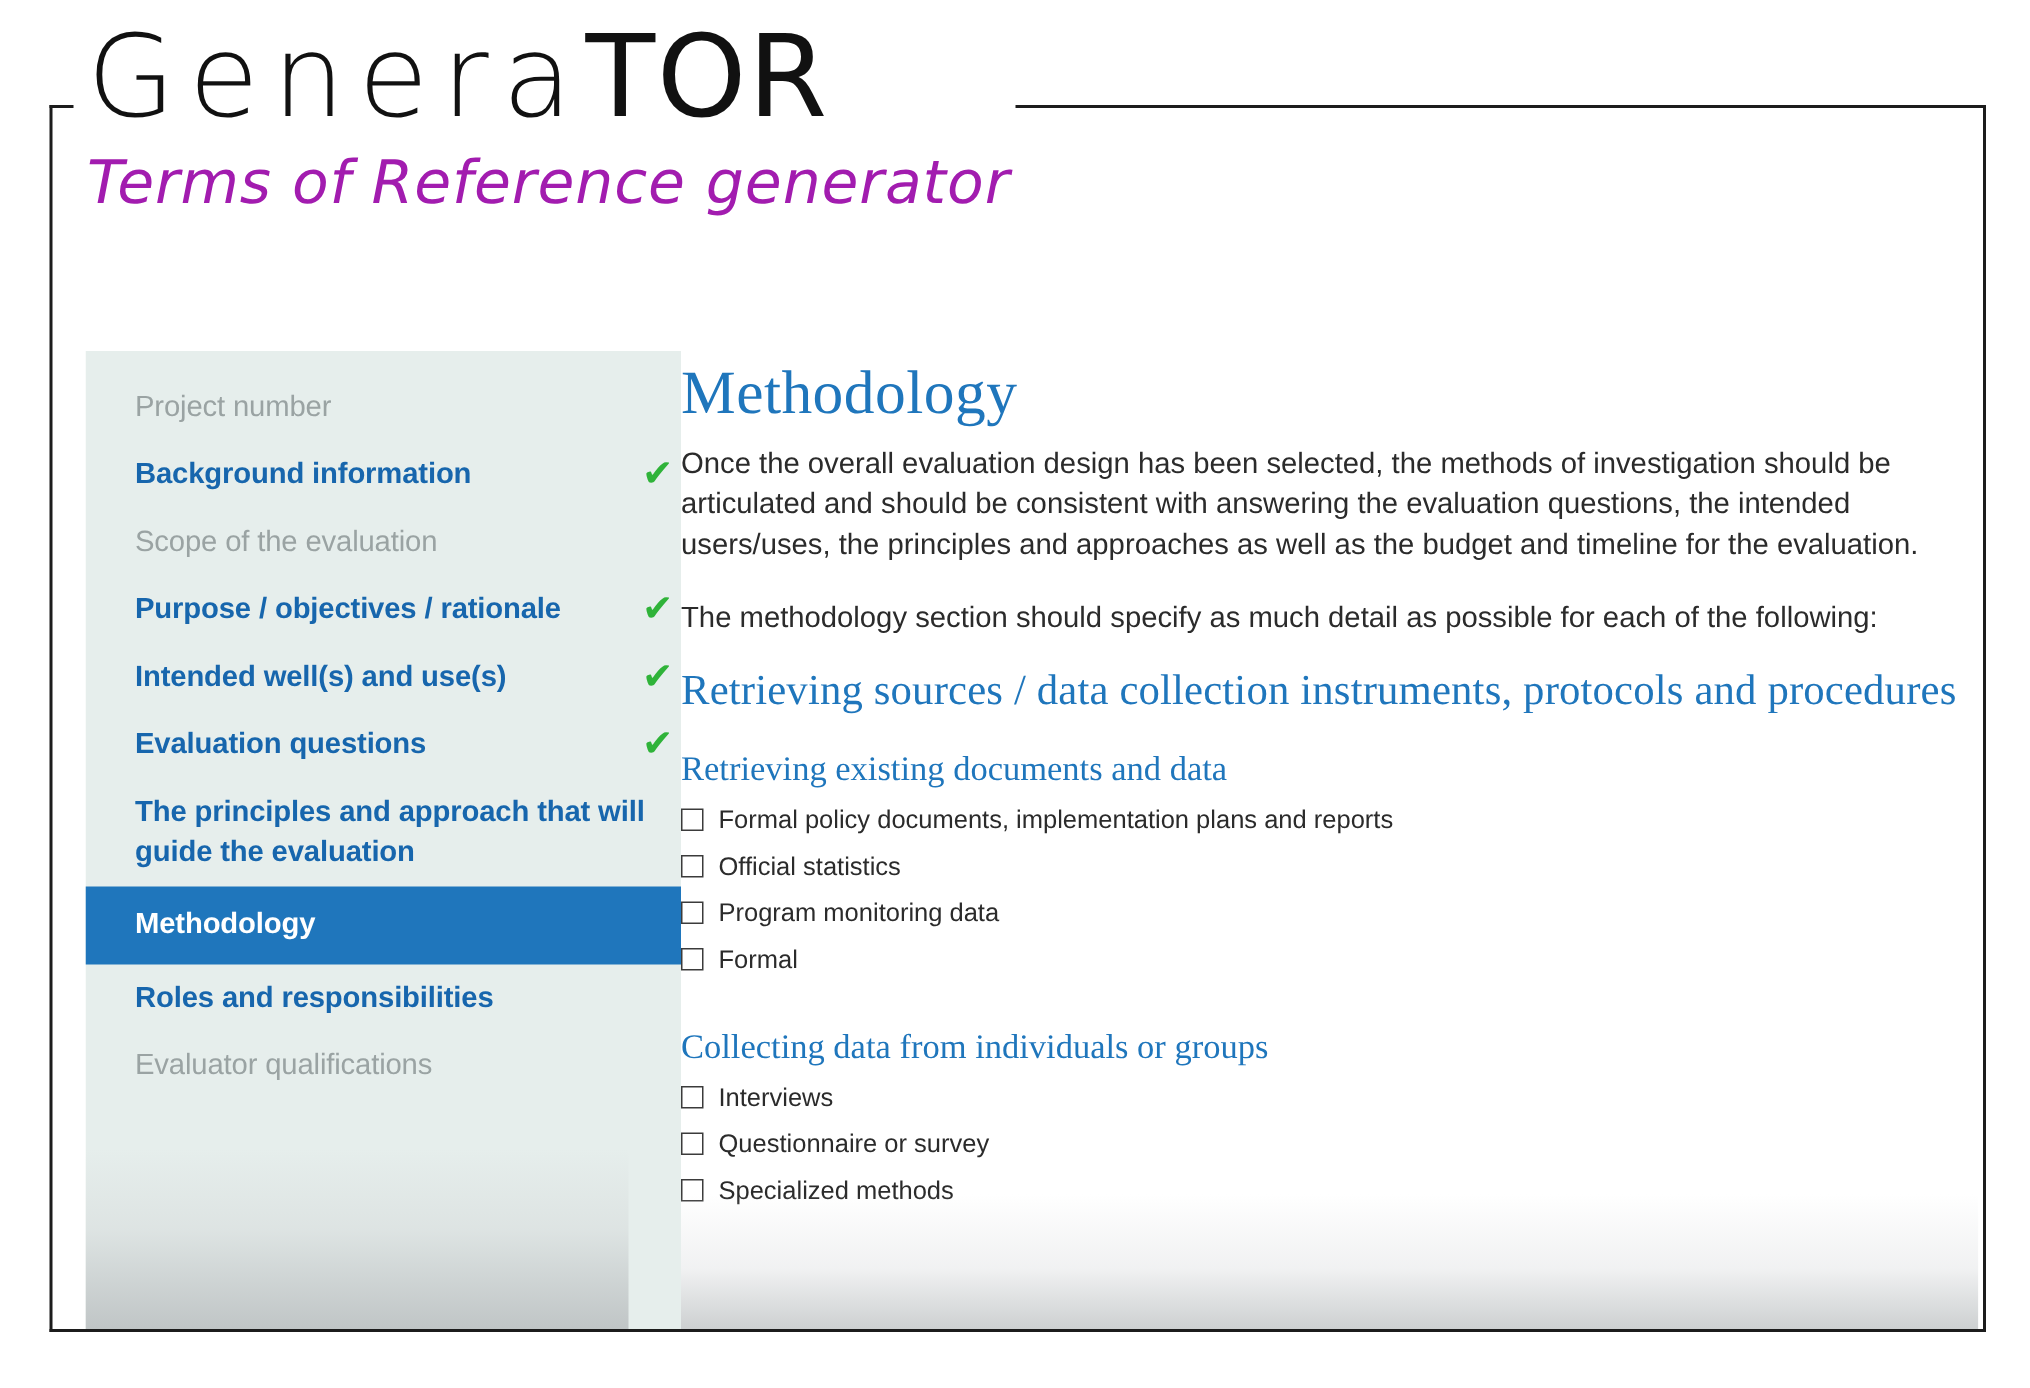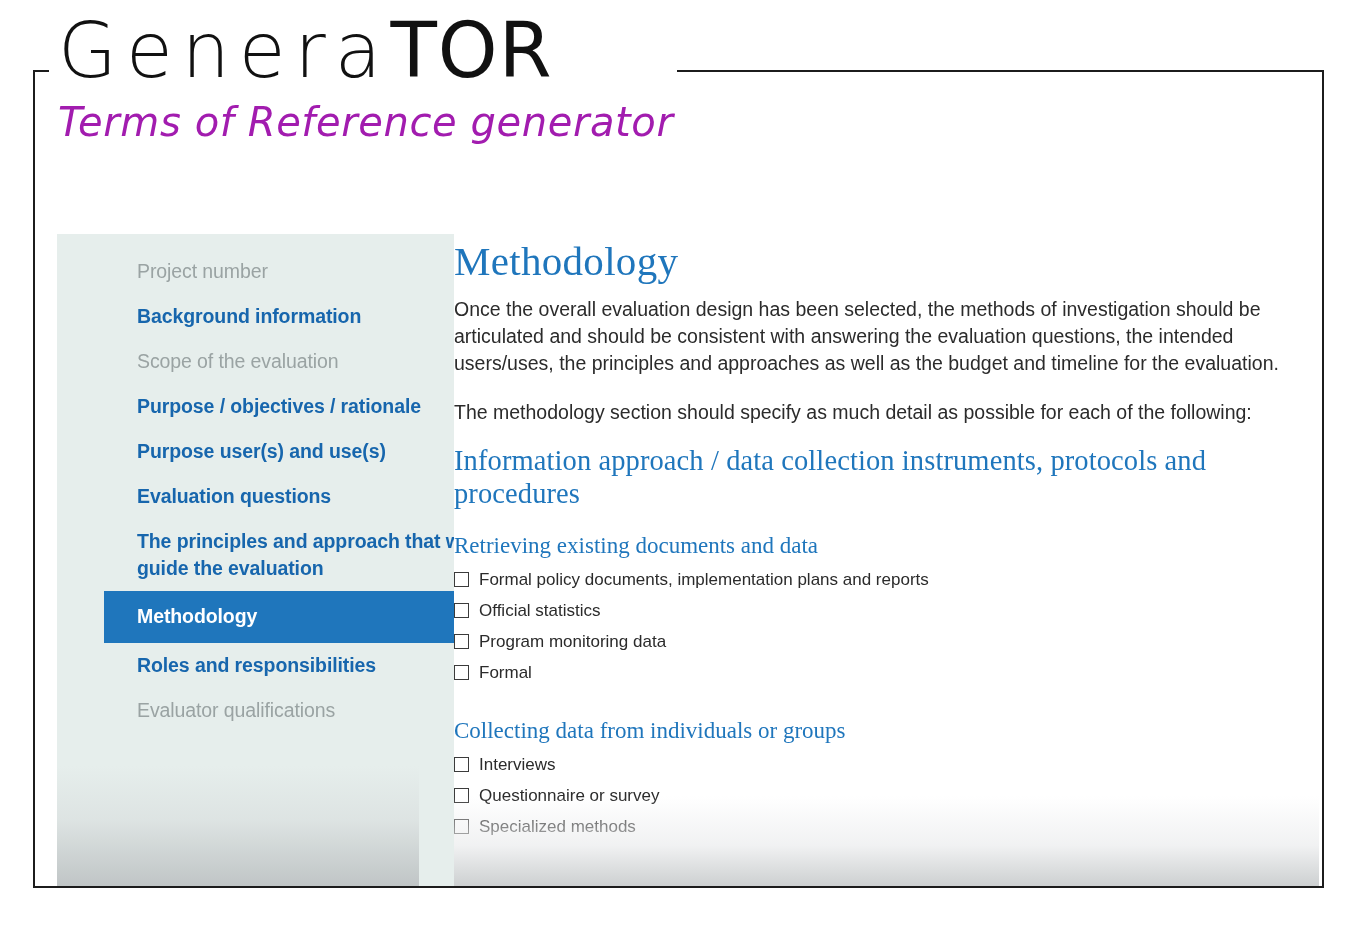--- a/index.html
+++ b/index.html
@@ -102,21 +102,20 @@
   }
 
   
   #sidebar {
     position: absolute;
     left: 0;
     top: 0;
     width: 414px;
     height: 652px;
     background: #e6eeec;
-    padding-left: 47px;
   }
   .nav-item {
     padding: 0 22px 0 33px;
     display: flex;
     align-items: flex-start;
     justify-content: space-between;
     box-sizing: border-box;
   }
   .nav-label {
     font-size: 19.5px;
@@ -274,21 +273,21 @@
     </div>
     <div class="nav-item disabled" id="nav-2">
       <span class="nav-label">Scope of the evaluation</span>
       <span class="nav-check hidden"></span>
     </div>
     <div class="nav-item enabled" id="nav-3">
       <span class="nav-label">Purpose / objectives / rationale</span>
       <span class="nav-check">✔</span>
     </div>
     <div class="nav-item enabled" id="nav-4">
-      <span class="nav-label">Purpose user(s) and use(s)</span>
+      <span class="nav-label">Intended well(s) and use(s)</span>
       <span class="nav-check">✔</span>
     </div>
     <div class="nav-item enabled" id="nav-5">
       <span class="nav-label">Evaluation questions</span>
       <span class="nav-check">✔</span>
     </div>
     <div class="nav-item enabled" id="nav-6">
       <span class="nav-label">The principles and approach that will guide the evaluation</span>
       <span class="nav-check hidden"></span>
     </div>
@@ -306,21 +305,21 @@
     </div>
     <div id="sidebar-fade"></div>
   </nav>
 
   <main id="content">
     <h1 id="page-title">Methodology</h1>
 
     <p class="body-par">Once the overall evaluation design has been selected, the methods of investigation should be articulated and should be consistent with answering the evaluation questions, the intended users/uses, the principles and approaches as well as the budget and timeline for the evaluation.</p>
     <p class="body-par tight">The methodology section should specify as much detail as possible for each of the following:</p>
 
-    <h2 class="section-head">Information approach / data collection instruments, protocols and procedures</h2>
+    <h2 class="section-head">Retrieving sources / data collection instruments, protocols and procedures</h2>
 
     <h3 class="sub-head">Retrieving existing documents and data</h3>
     <ul class="check-list">
       <li class="check-row">
         <span class="check-box"></span>
         <span class="check-text">Formal policy documents, implementation plans and reports</span>
       </li>
       <li class="check-row">
         <span class="check-box"></span>
         <span class="check-text">Official statistics</span>

